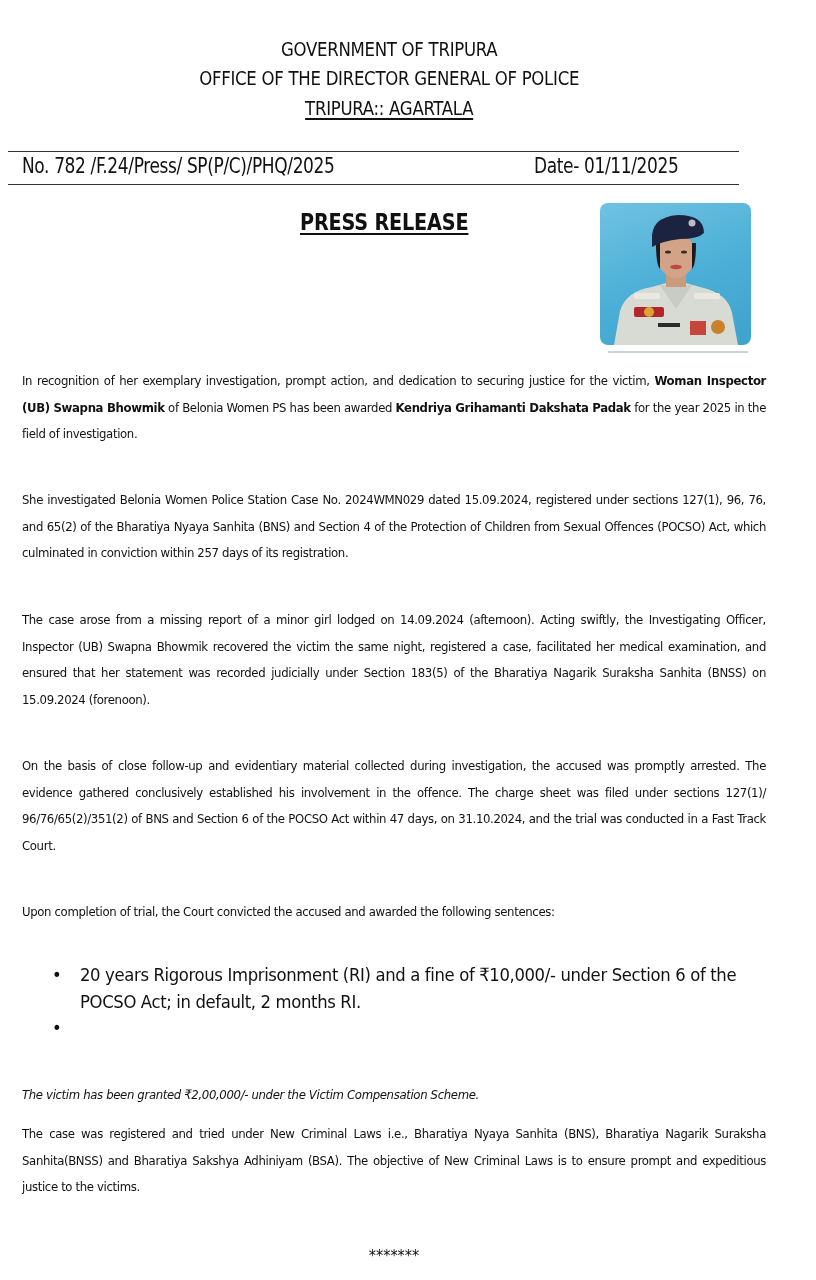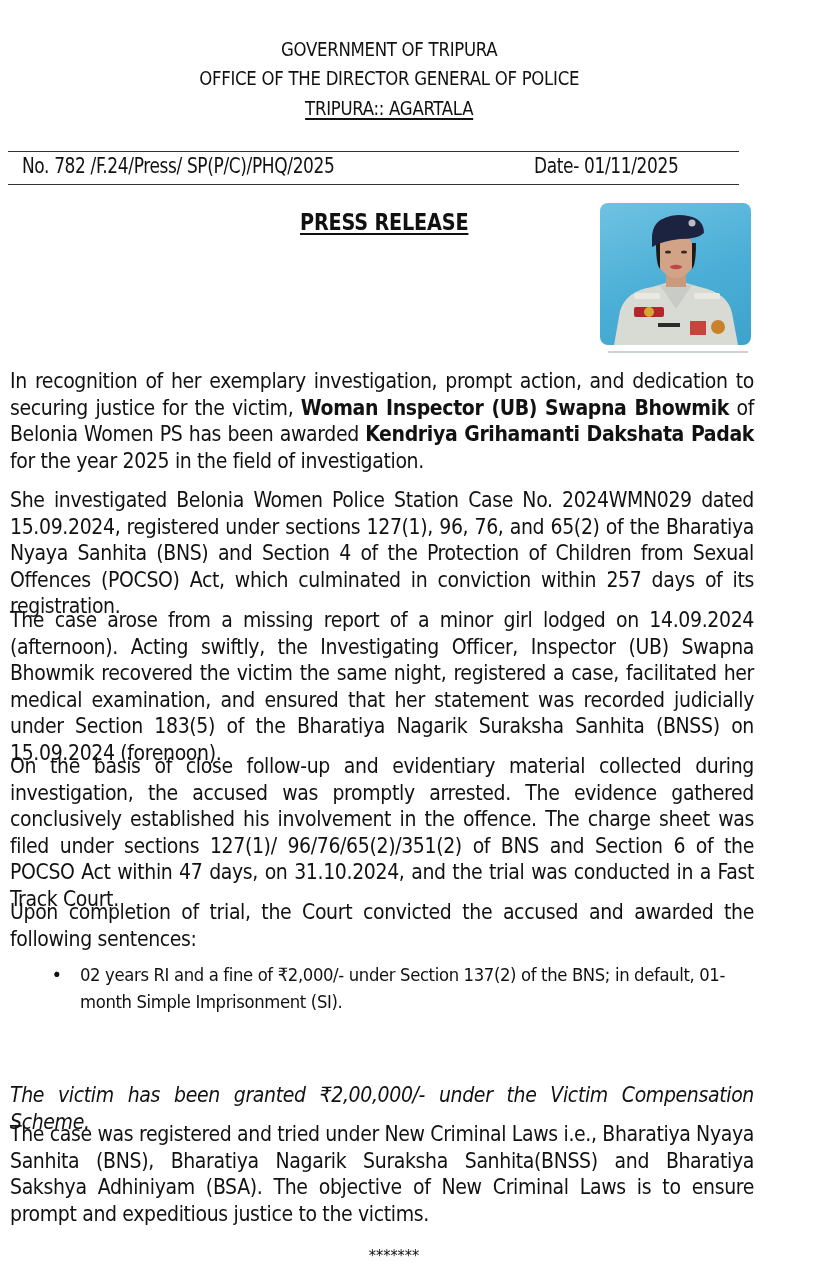--- a/index.html
+++ b/index.html
@@ -13,21 +13,21 @@
   .h2 { top: 66px; }
   .h3 { top: 96px; text-decoration: underline; text-underline-offset: 3px; }
   .rule { position: absolute; left: 8px; width: 731px; height: 1px; background: #333; }
   .refrow { position: absolute; top: 154px; left: 8px; width: 731px; font-size: 21px; letter-spacing: -0.4px; }
   .refrow .no { position: absolute; left: 14px; top: 0; white-space: nowrap; transform: scaleX(0.9); transform-origin: left top; }
   .refrow .date { position: absolute; left: 526px; top: 0; white-space: nowrap; transform: scaleX(0.9); transform-origin: left top; }
   .title { position: absolute; top: 209px; left: 300px; font-weight: bold; font-size: 23px; text-decoration: underline; text-underline-offset: 3px; letter-spacing: -0.2px; transform: scaleX(0.93); transform-origin: left top; }
   .photo-wrap { position: absolute; left: 600px; top: 203px; width: 153px; height: 152px; }
   .photo { position: absolute; left: 0; top: 0; width: 151px; height: 142px; border-radius: 8px; overflow: hidden; background: linear-gradient(160deg,#6fc2e2 0%,#4aaed6 55%,#3ea3cc 100%); }
   .photo-line { position: absolute; left: 8px; top: 148px; width: 140px; height: 2px; background: #c9d3d8; }
-  .body { position: absolute; left: 10px; width: 744px; font-size: 21px; line-height: 26.6px; text-align: justify; letter-spacing: -0.35px; }
+  .body { position: absolute; left: 22px; width: 744px; font-size: 13px; line-height: 26.6px; text-align: justify; letter-spacing: -0.35px; }
   .body p { margin: 0; }
   b { font-weight: bold; }
   .p1 { top: 368px; }
   .p2 { top: 487px; }
   .p3 { top: 607px; }
   .p4 { top: 753px; }
   .p5 { top: 899px; font-weight: normal; }
   .list { position: absolute; left: 22px; top: 962px; width: 744px; font-size: 18.3px; line-height: 26.6px; letter-spacing: -0.35px; }
   .list ul { margin: 0; padding: 0; list-style: none; }
   .list li { position: relative; padding-left: 58px; }
@@ -102,22 +102,22 @@
 <div class="body p4">
   <p>On the basis of close follow-up and evidentiary material collected during investigation, the accused was promptly arrested. The evidence gathered conclusively established his involvement in the offence. The charge sheet was filed under sections 127(1)/ 96/76/65(2)/351(2) of BNS and Section 6 of the POCSO Act within 47 days, on 31.10.2024, and the trial was conducted in a Fast Track Court.</p>
 </div>
 
 <div class="body p5">
   <p>Upon completion of trial, the Court convicted the accused and awarded the following sentences:</p>
 </div>
 
 <div class="list">
   <ul>
+    <li><span class="bullet">•</span><span>20 years Rigorous Imprisonment (RI) and a fine of ₹10,000/- under Section 6 of the POCSO Act; in default, 2 months RI.</span></li>
     <li><span class="bullet">•</span></li>
-    <li><span class="bullet">•</span><span>02 years RI and a fine of ₹2,000/- under Section 137(2) of the BNS; in default, 01-month Simple Imprisonment (SI).</span></li>
   </ul>
 </div>
 
 <div class="body p6">
   <p>The victim has been granted ₹2,00,000/- under the Victim Compensation Scheme.</p>
 </div>
 
 <div class="body p7">
   <p>The case was registered and tried under New Criminal Laws  i.e., Bharatiya Nyaya Sanhita (BNS), Bharatiya Nagarik Suraksha Sanhita(BNSS) and Bharatiya Sakshya Adhiniyam (BSA). The objective of New Criminal Laws is to ensure prompt and expeditious justice to the victims.</p>
 </div>

